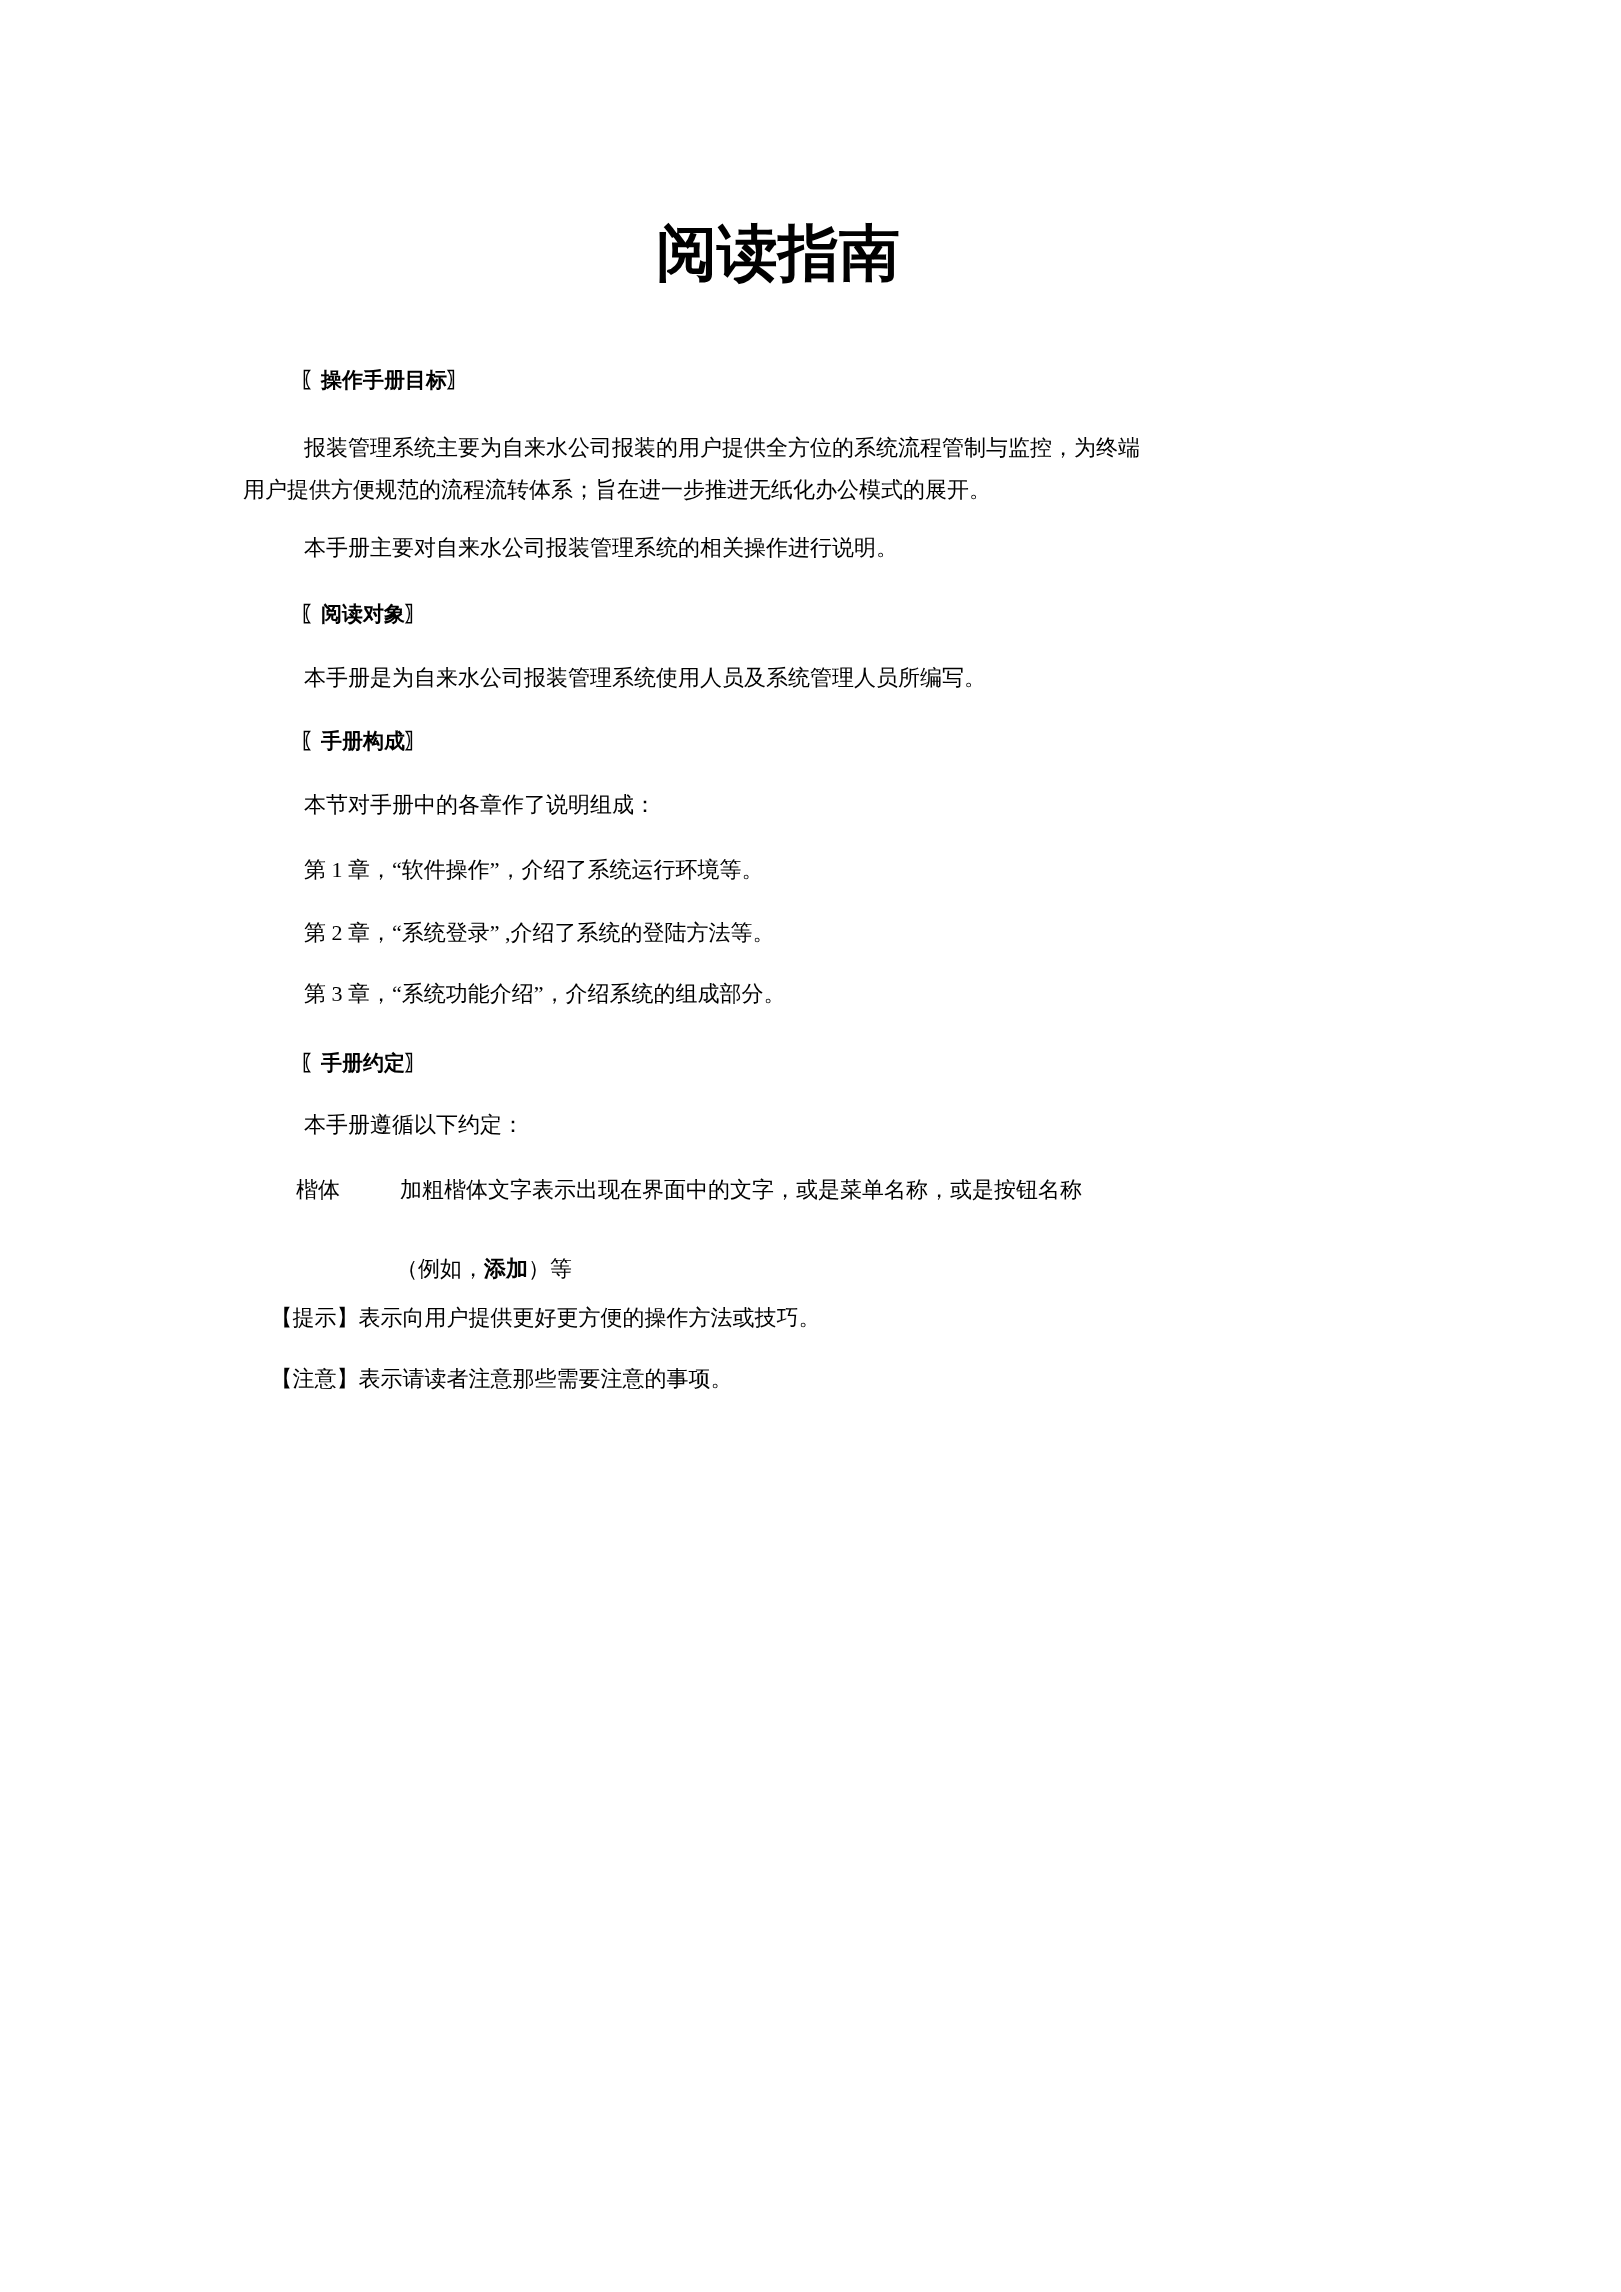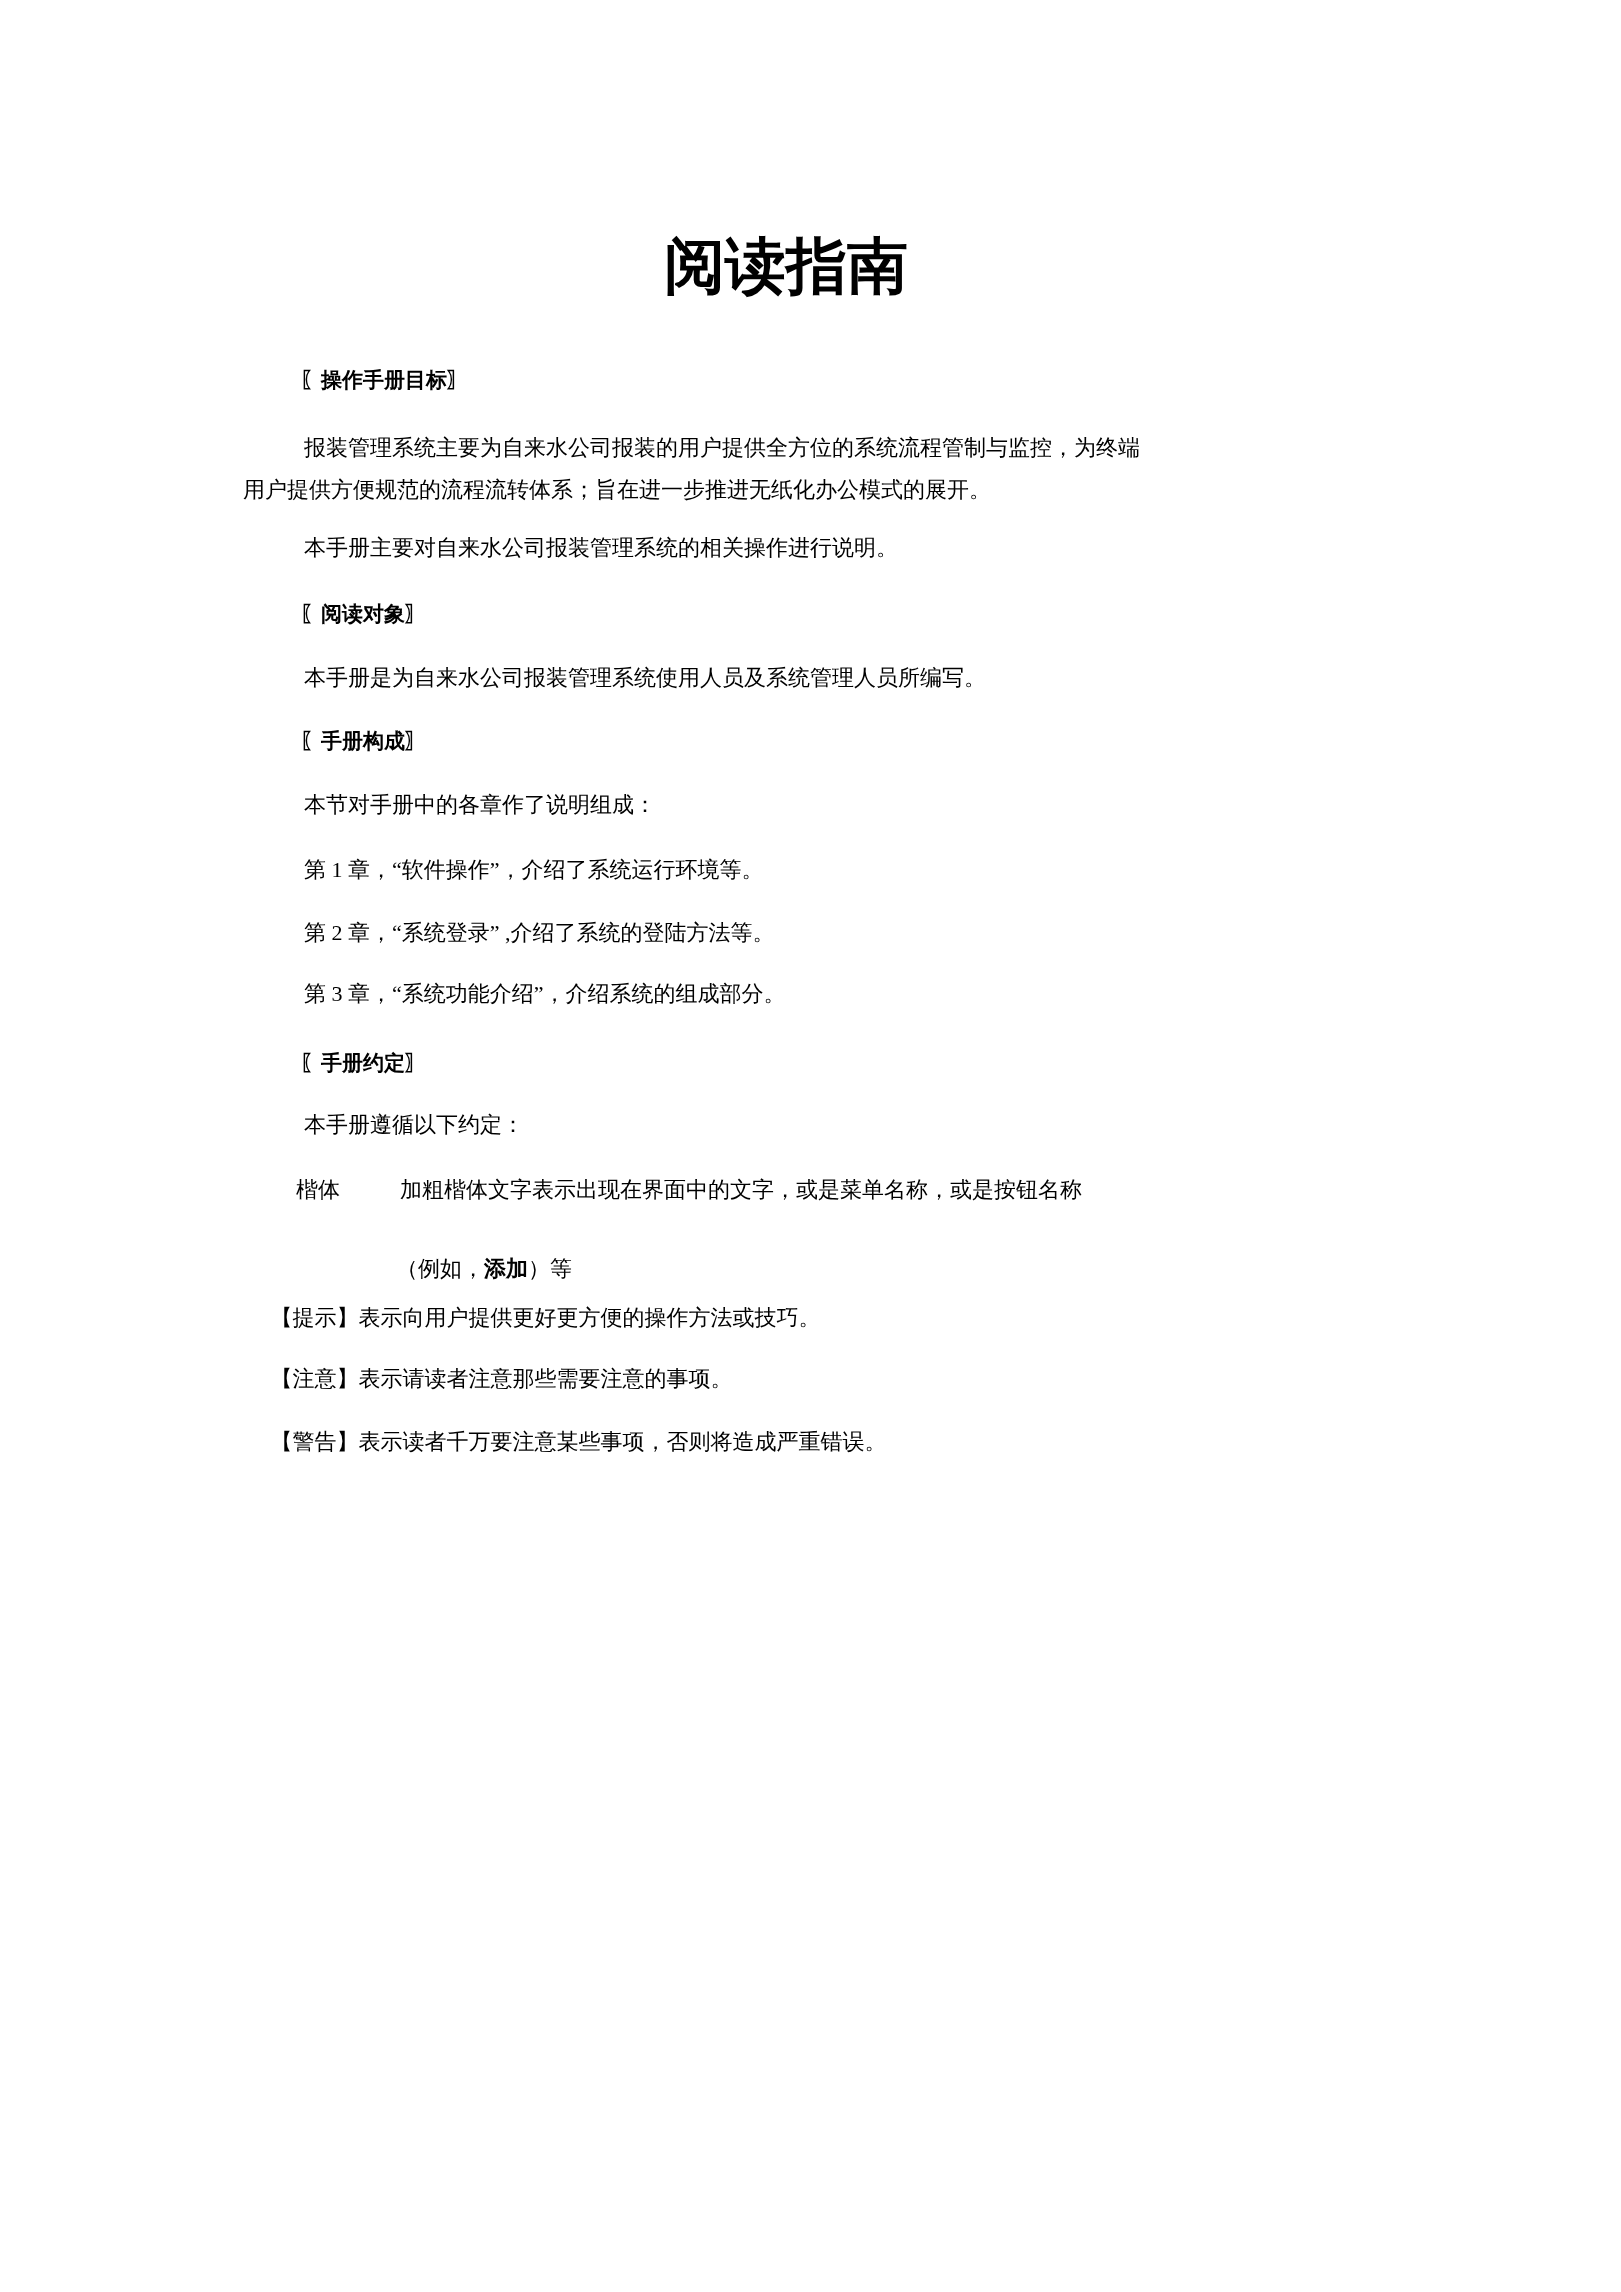--- a/index.html
+++ b/index.html
@@ -14,23 +14,23 @@
     background: #ffffff;
     color: #000000;
     font-family: "Liberation Serif", serif;
     overflow: hidden;
   }
   .doc-title {
     position: absolute;
     top: 218px;
     left: 0;
     width: 1540px;
-    margin: 16px;
+    margin: 8px;
     text-align: center;
-    font-family: Liberation Sans, sans-serif;
+    font-family: Liberation Mono, monospace;
     font-weight: bold;
     font-size: 61px;
     line-height: 64px;
     letter-spacing: 0px;
     color: #000000;
   }
   .content {
     position: absolute;
     left: 243px;
     top: 0;
@@ -97,17 +97,16 @@
     <h2 class="sec-heading" style="top:1042px; left:57px;">〖手册约定〗</h2>
 
     <p class="line" style="top:1104px; left:61px;">本手册遵循以下约定：</p>
 
     <p class="line" style="top:1169px; left:53px;"><span class="term">楷体</span><span>加粗楷体文字表示出现在界面中的文字，或是菜单名称，或是按钮名称</span></p>
 
     <p class="line" style="top:1228px; left:153px;margin-top:20px;"><span>（例如，</span><span class="bold-ui">添加</span><span>）等</span></p>
 
     <p class="line" style="top:1297px; left:27.4px;">【提示】表示向用户提供更好更方便的操作方法或技巧。</p>
     <p class="line" style="top:1358px; left:27.4px;">【注意】表示请读者注意那些需要注意的事项。</p>
-    <p class="line" style="top:1421px; left:27.4px;">【警告】表示读者千万要注意某些事项，否则将造成严重错误。</p>
 
   </div>
 </div>
 
 
 </body></html>

